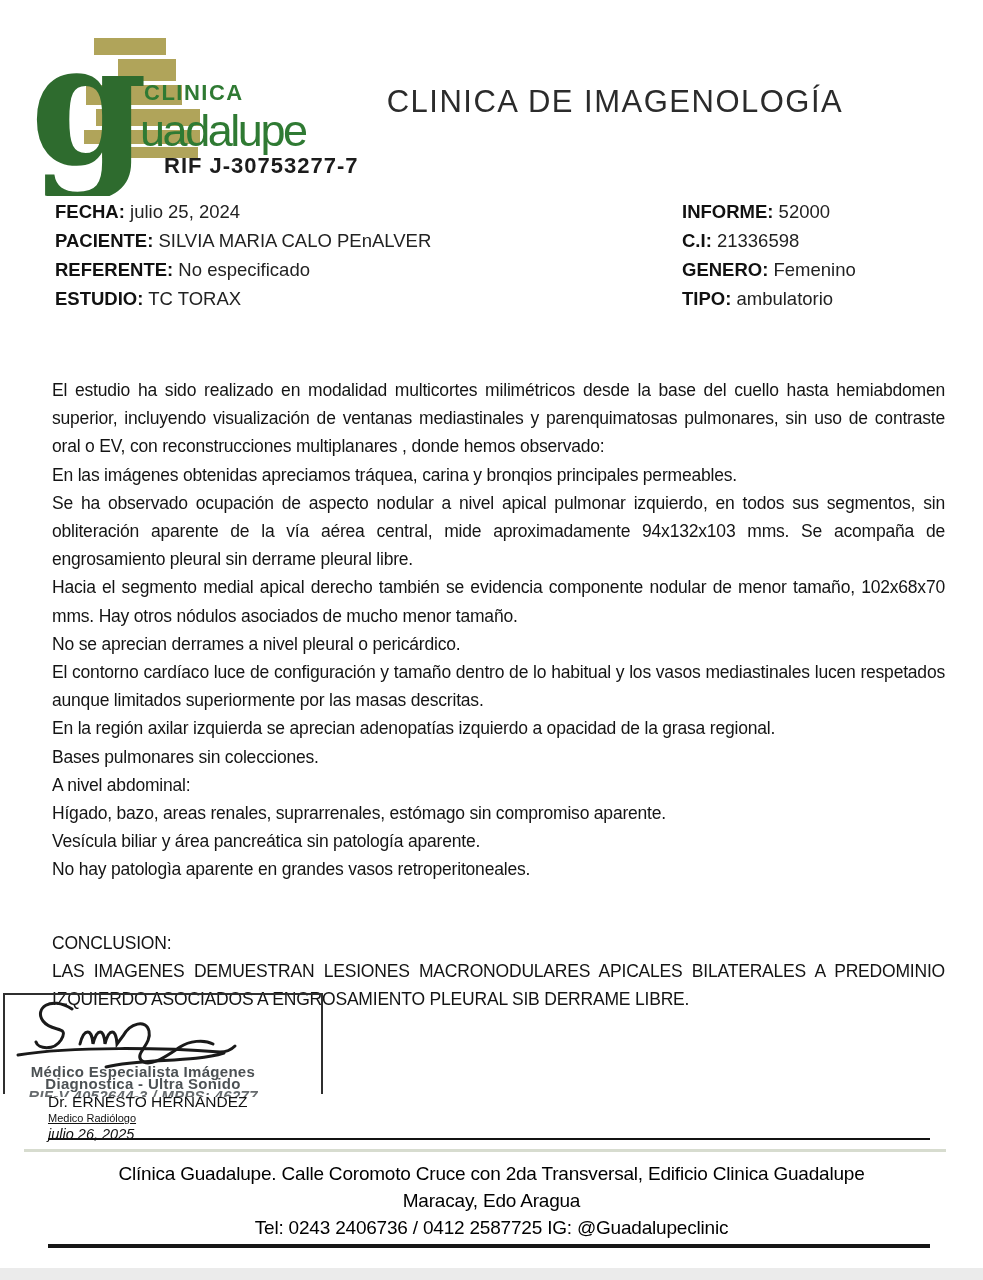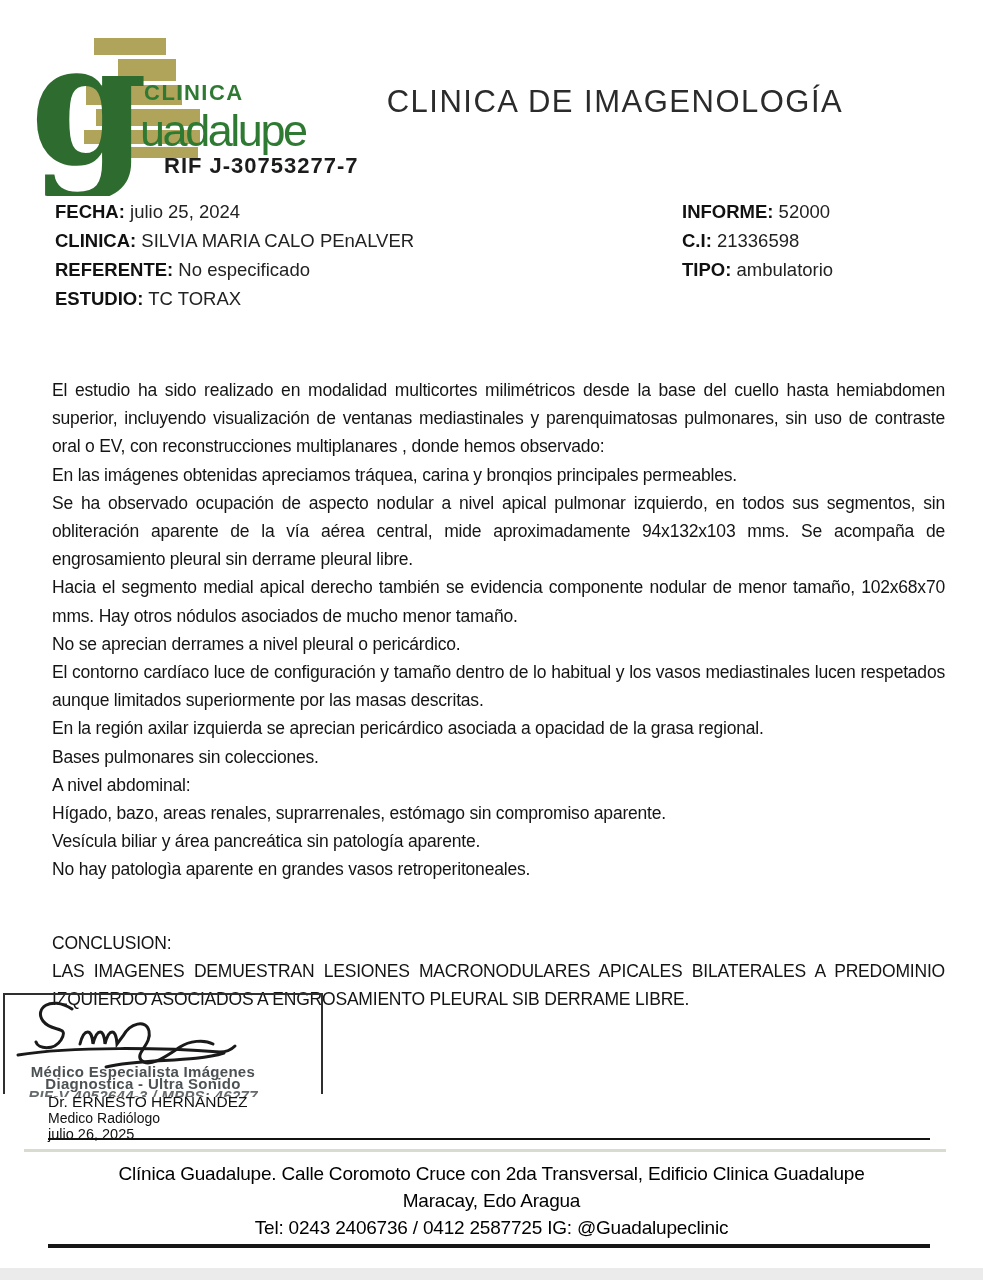--- a/index.html
+++ b/index.html
@@ -53,22 +53,22 @@
   }
   .stamp .clip{
     display:block;height:7px;overflow:hidden;
     filter:blur(0.7px);opacity:0.85;margin-top:1px;font-style:italic;
   }
   .doctor{
     position:absolute;left:48px;top:1093px;width:215px;
     text-align:left;color:#101010;
   }
   .doctor .dname{font-size:15.5px;line-height:17px;}
-  .doctor .dtitle{font-size:14px;line-height:16px;}
-  .doctor .ddate{font-size:14.5px;line-height:16px;}
+  .doctor .dtitle{font-size:11px;line-height:16px;text-decoration:underline;}
+  .doctor .ddate{font-size:14.5px;line-height:16px;font-style:italic;}
   
   .rule-black{position:absolute;left:48px;top:1138px;width:882px;height:2px;background:#131313;}
   .rule-light{position:absolute;left:24px;top:1149px;width:922px;height:3px;background:#d7dccf;}
   .footer{
     position:absolute;left:0;top:1160px;width:983px;
     text-align:center;font-size:19px;line-height:27px;color:#000000;
     letter-spacing:-0.2px;
   }
   .rule-thick{position:absolute;left:48px;top:1244px;width:882px;height:4px;background:#161616;}
   .bottom-band{position:absolute;left:0;top:1268px;width:983px;height:12px;background:#ebebeb;}
@@ -99,21 +99,21 @@
   </div>
 
   <div class="page-title">CLINICA DE IMAGENOLOGÍA</div>
 
   <div class="info-col left">
     <div class="info-row">
       <b>FECHA:</b>
       <span>julio 25, 2024</span>
     </div>
     <div class="info-row">
-      <b>CLINICA:</b>
+      <b>PACIENTE:</b>
       <span>SILVIA MARIA CALO PEnALVER</span>
     </div>
     <div class="info-row">
       <b>REFERENTE:</b>
       <span>No especificado</span>
     </div>
     <div class="info-row">
       <b>ESTUDIO:</b>
       <span>TC TORAX</span>
     </div>
@@ -122,33 +122,37 @@
   <div class="info-col right">
     <div class="info-row">
       <b>INFORME:</b>
       <span>52000</span>
     </div>
     <div class="info-row">
       <b>C.I:</b>
       <span>21336598</span>
     </div>
     <div class="info-row">
+      <b>GENERO:</b>
+      <span>Femenino</span>
+    </div>
+    <div class="info-row">
       <b>TIPO:</b>
       <span>ambulatorio</span>
     </div>
   </div>
 
   <div class="report">
     <p class="intro">El estudio ha sido realizado en modalidad multicortes  milimétricos desde la base del cuello hasta hemiabdomen superior, incluyendo visualización de ventanas mediastinales y parenquimatosas pulmonares, sin uso de contraste oral o EV, con reconstrucciones multiplanares , donde hemos observado:</p>
     <p>En las imágenes obtenidas apreciamos tráquea, carina y bronqios principales permeables.</p>
     <p>Se ha observado ocupación de aspecto nodular a nivel apical pulmonar izquierdo, en todos sus segmentos, sin obliteración aparente de la vía aérea central, mide aproximadamente 94x132x103 mms. Se acompaña de engrosamiento pleural sin derrame pleural libre.</p>
     <p>Hacia el segmento medial apical derecho también se evidencia componente nodular de menor tamaño, 102x68x70 mms. Hay otros nódulos asociados de mucho menor tamaño.</p>
     <p>No se aprecian derrames a nivel pleural o pericárdico.</p>
     <p>El contorno cardíaco luce de configuración y tamaño dentro de lo habitual y los vasos mediastinales lucen respetados aunque limitados superiormente por las masas descritas.</p>
-    <p>En la región axilar izquierda se aprecian pericárdico asociada a opacidad de la grasa regional.</p>
+    <p>En la región axilar izquierda se aprecian adenopatías izquierdo a opacidad de la grasa regional.</p>
     <p>Bases  pulmonares sin colecciones.</p>
     <p>A nivel abdominal:</p>
     <p>Hígado, bazo, areas renales, suprarrenales, estómago sin compromiso aparente.</p>
     <p>Vesícula biliar y área pancreática sin patología aparente.</p>
     <p>No hay patologìa aparente en grandes vasos retroperitoneales.</p>
     <div class="conclusion-wrap">
       <p>CONCLUSION:</p>
       <p>LAS IMAGENES DEMUESTRAN LESIONES MACRONODULARES APICALES BILATERALES A PREDOMINIO IZQUIERDO ASOCIADOS A ENGROSAMIENTO PLEURAL SIB DERRAME LIBRE.</p>
     </div>
   </div>

